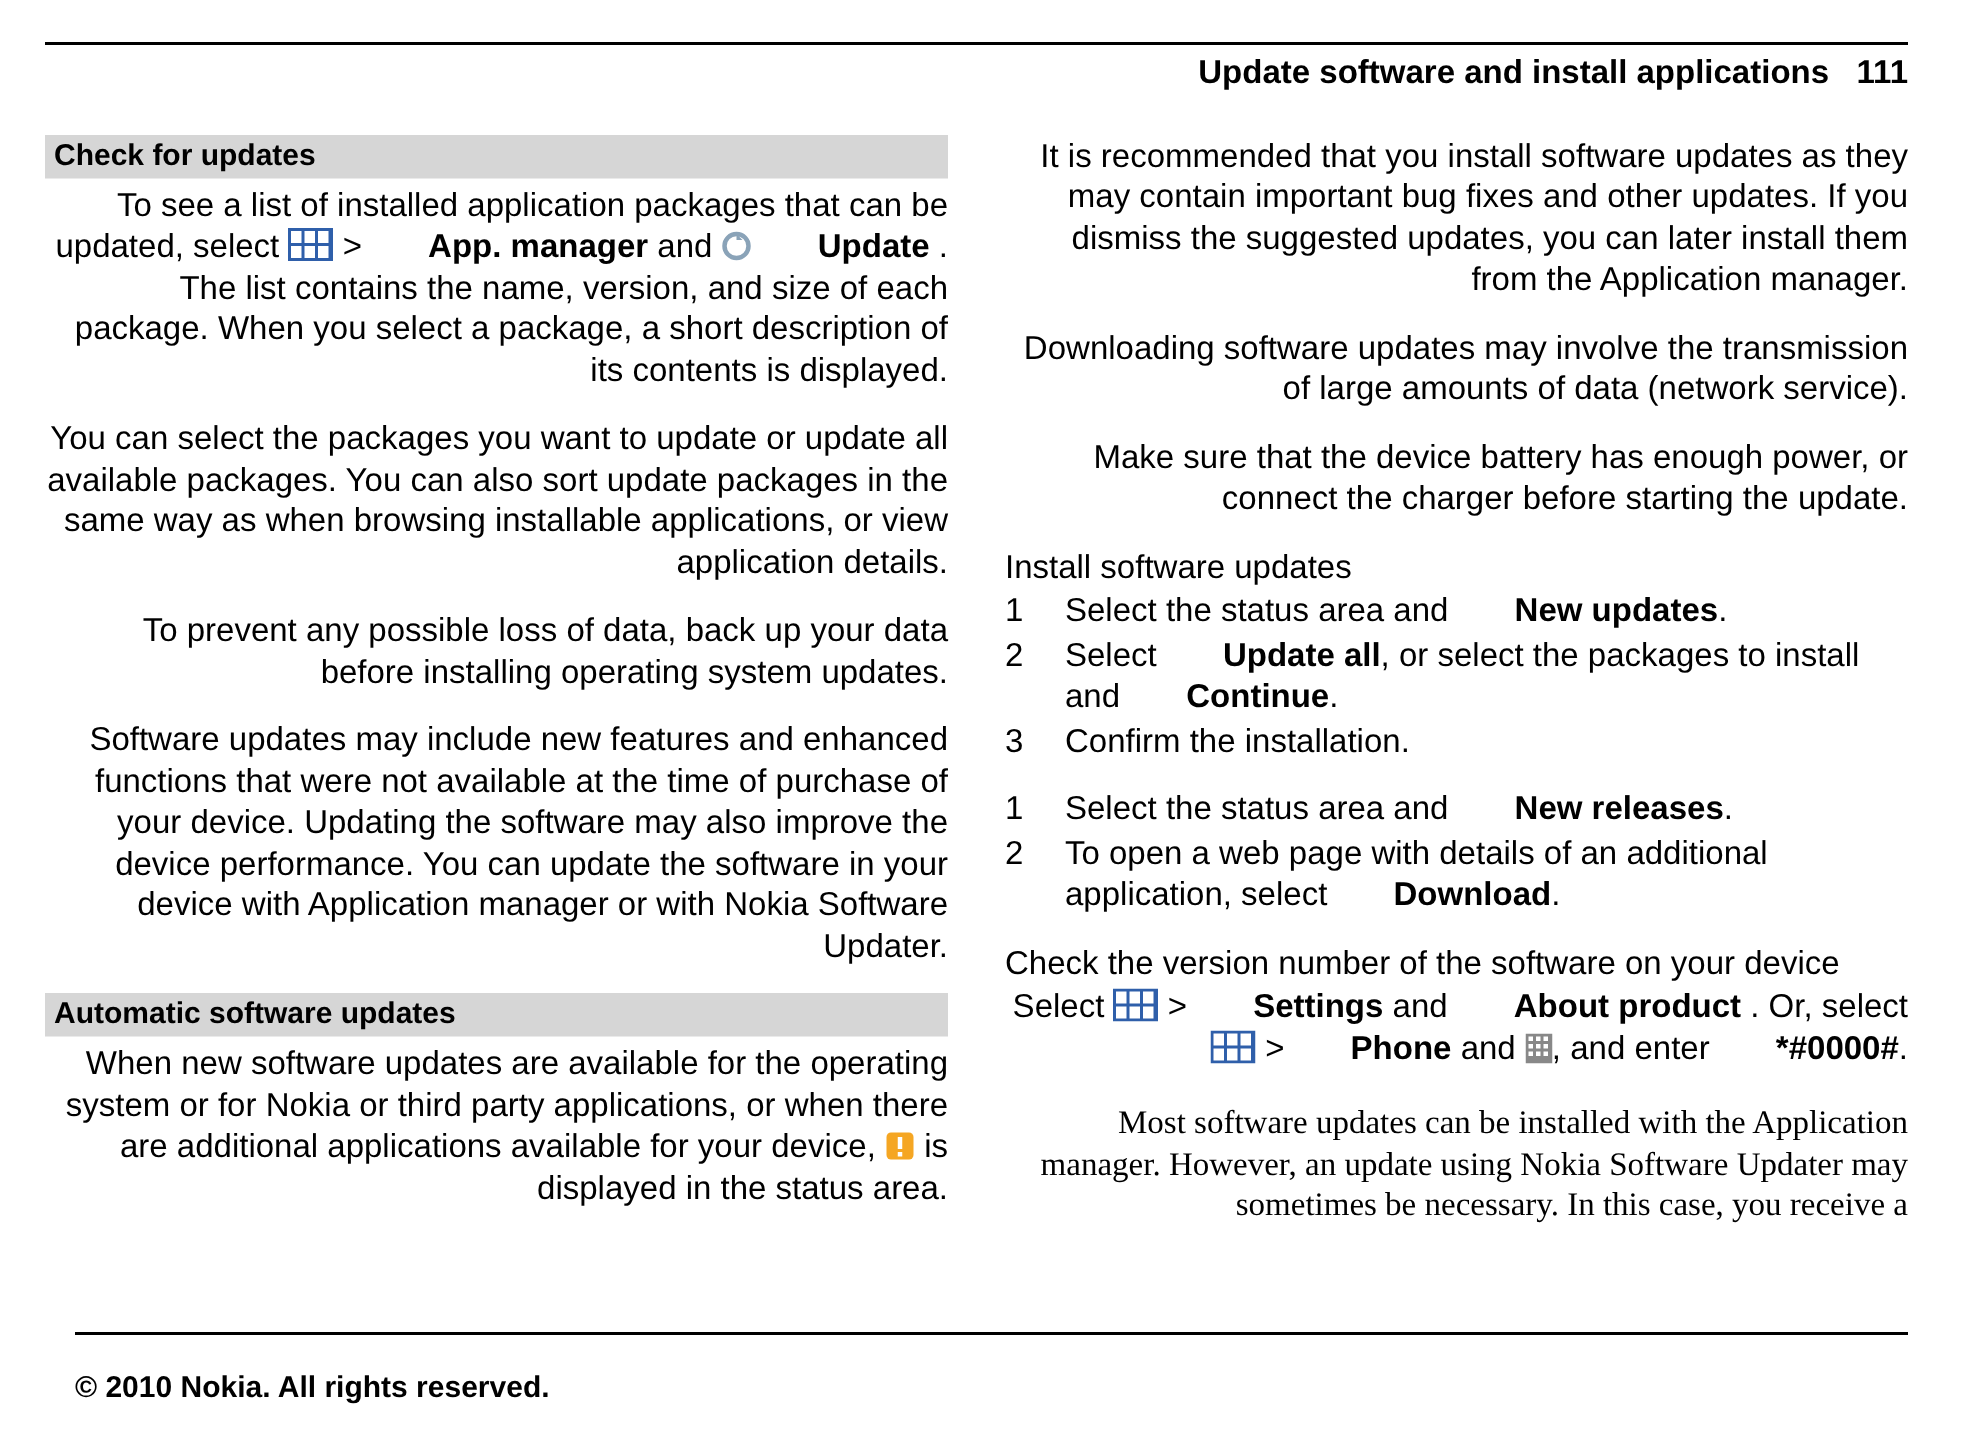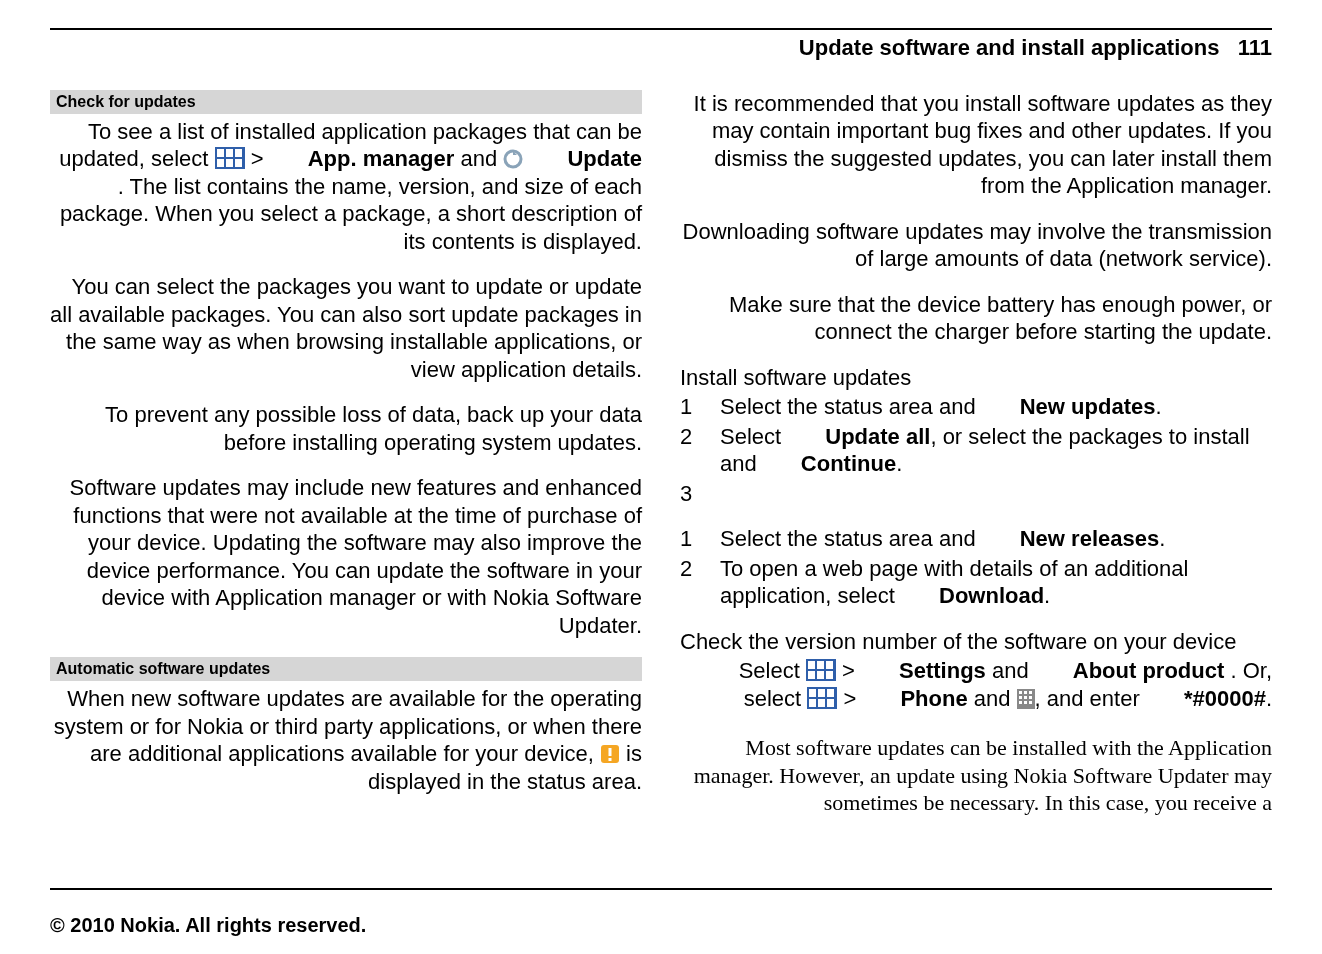--- a/index.html
+++ b/index.html
@@ -6,21 +6,21 @@
   html, body { width: 1322px; height: 954px; }
   body {
     font-family: "Segoe UI", "Helvetica Neue", Arial, sans-serif;
     font-size: 22px;
     color: #000;
     background: #fff;
     position: relative;
     line-height: 1.25;
   }
   .page {
-    padding: 28px 50px 0 50px;
+    padding: 28px 50px 0 30px;
   }
   .header-rule {
     border-top: 2px solid #000;
     margin-bottom: 4px;
   }
   .running-header {
     text-align: right;
     font-weight: 700;
     font-size: 22px;
     margin-bottom: 28px;
@@ -31,21 +31,21 @@
   }
   .col {
     flex: 1;
     min-width: 0;
   }
   .section-bar {
     background: #d6d6d6;
     font-weight: 700;
     padding: 2px 6px;
     margin-bottom: 4px;
-    font-size: 16px;
+    font-size: 20px;
   }
   p { margin-bottom: 18px; text-align: right; }
   .b { font-weight: 700; margin-left: 38px; }
   .step-row {
     display: flex;
     gap: 22px;
     margin-bottom: 2px;
   }
   .step-num { min-width: 18px; }
   .subhead {
@@ -146,20 +146,21 @@
           </span>
         </li>
         <li class="step-row">
           <span class="step-num">2</span>
           <span>
             <span>Select </span><span class="b">Update all</span><span>, or select the packages to install and </span><span class="b">Continue</span><span>.</span>
           </span>
         </li>
         <li class="step-row">
           <span class="step-num">3</span>
+          <span>Confirm the installation.</span>
         </li>
       </ol>
 
       <ol class="steps">
         <li class="step-row">
           <span class="step-num">1</span>
           <span>
             <span>Select the status area and </span><span class="b">New releases</span><span>.</span>
           </span>
         </li>

